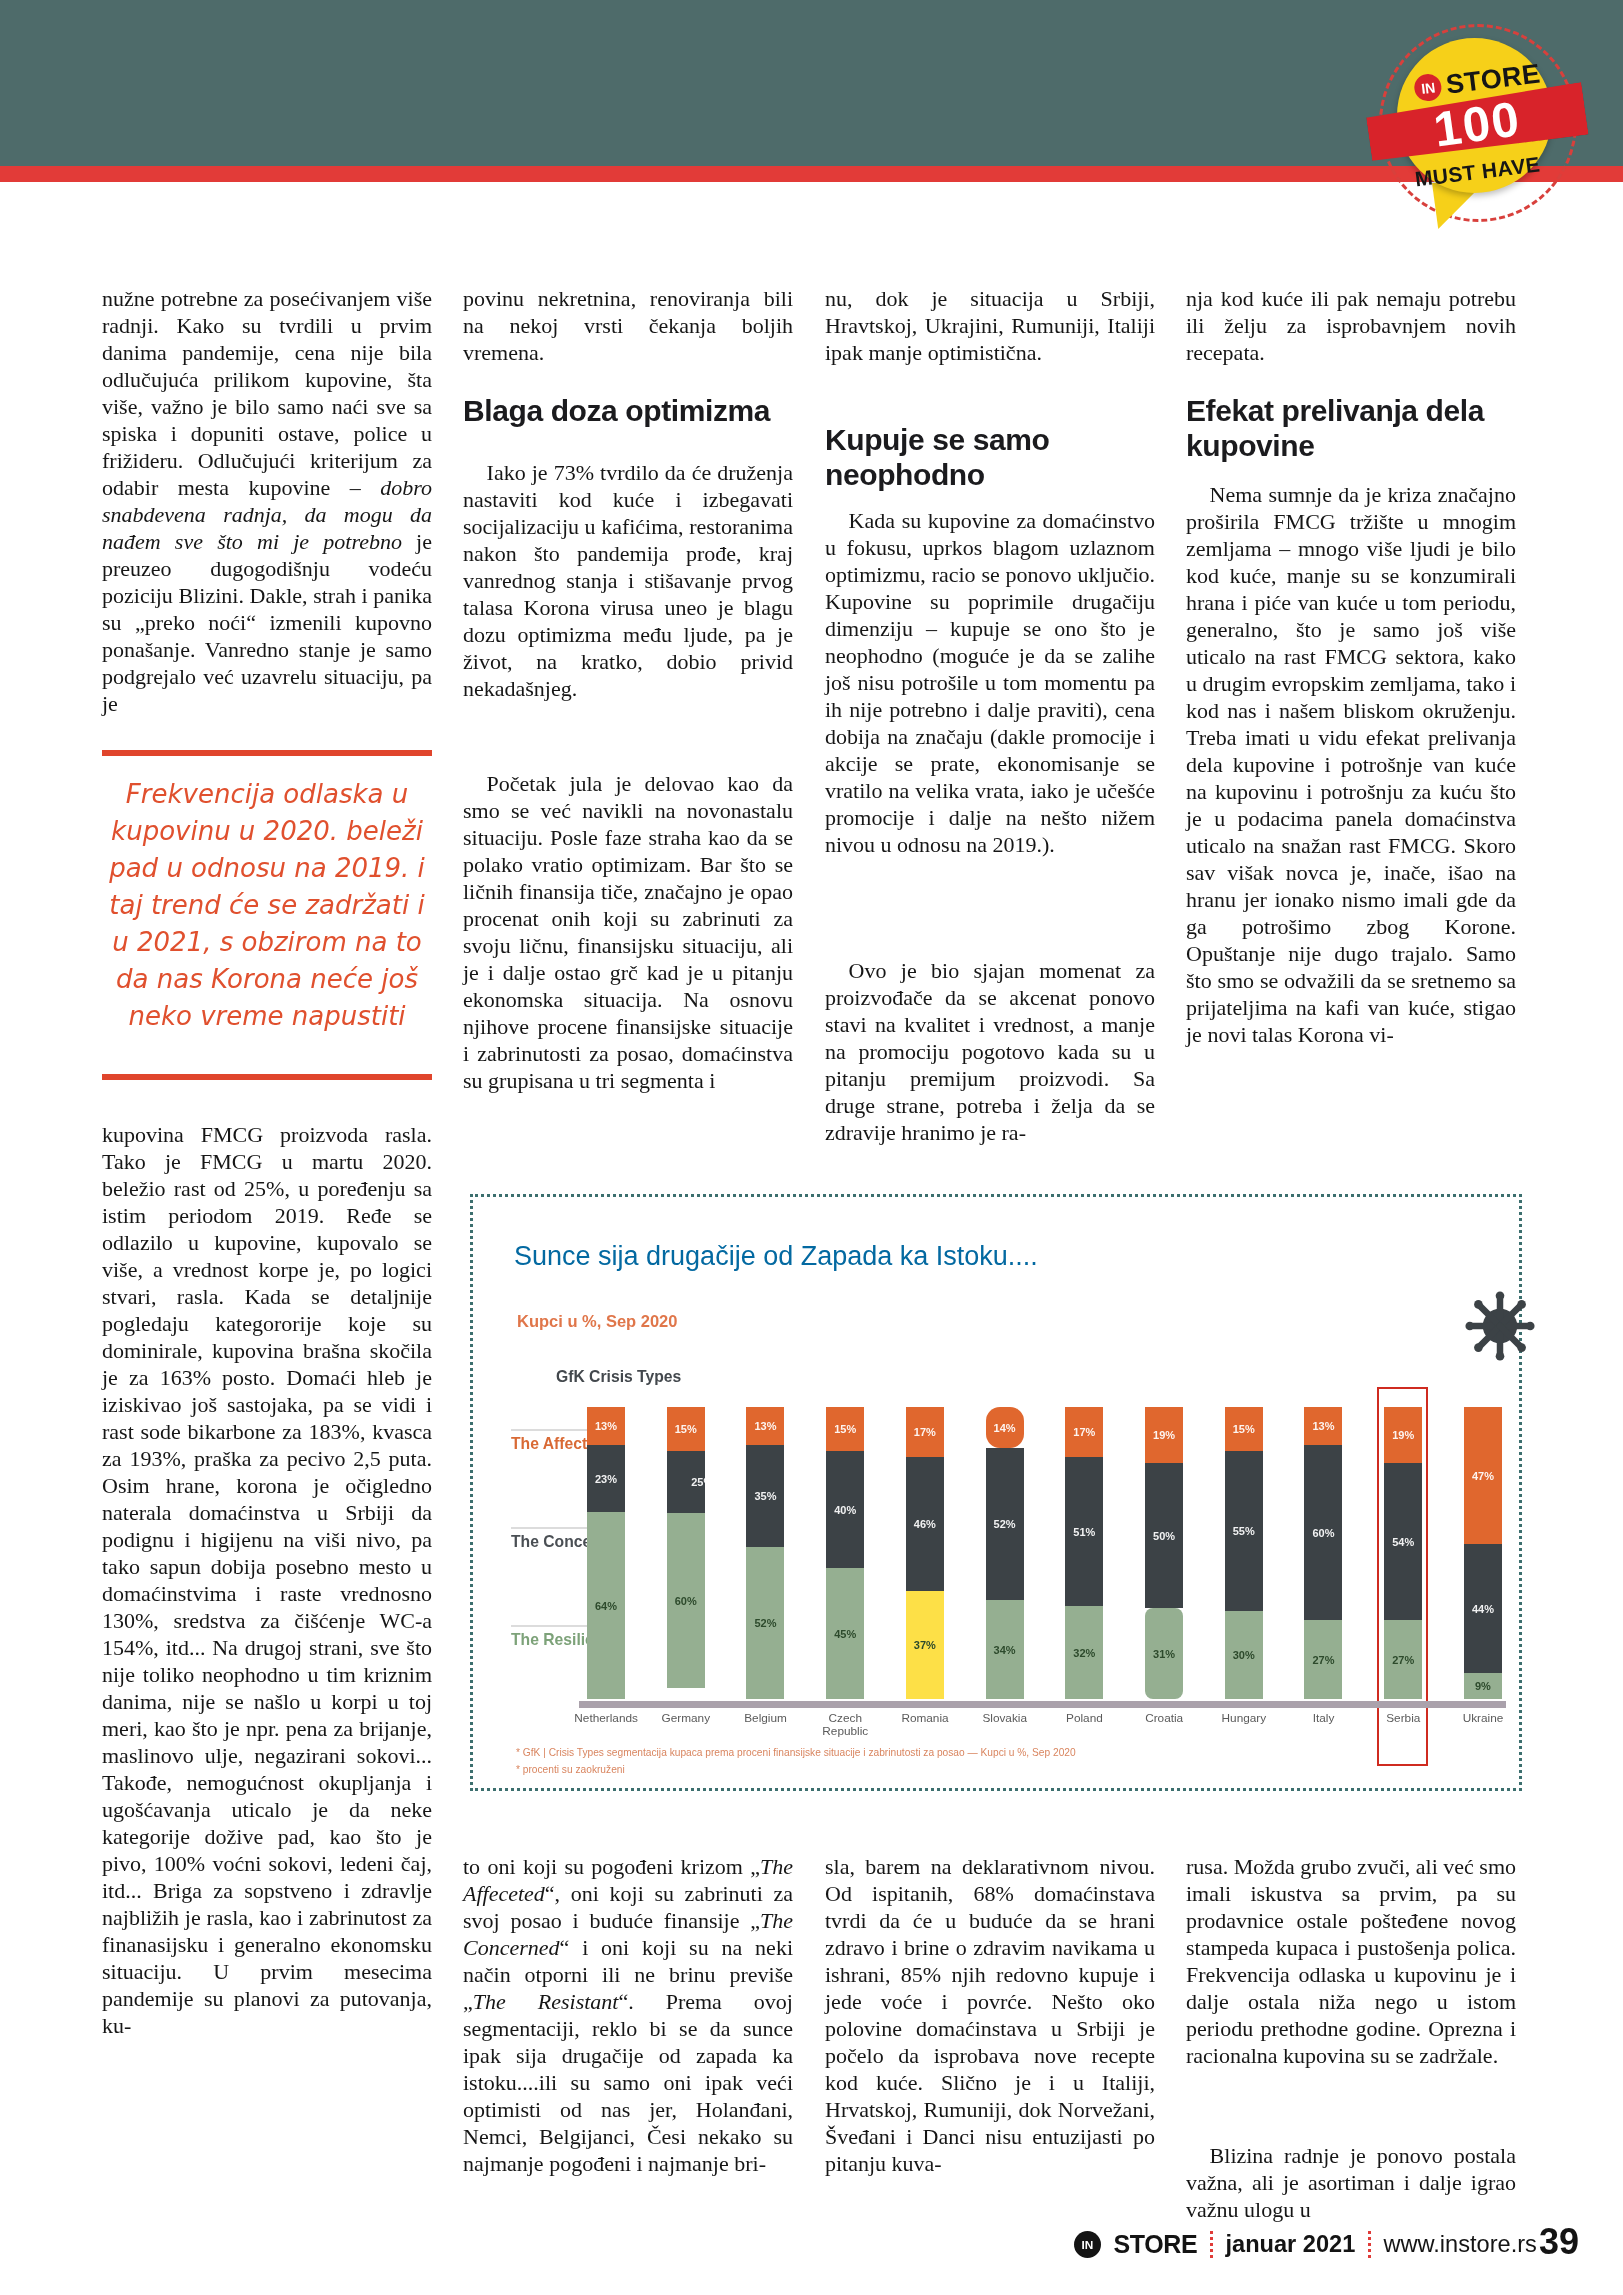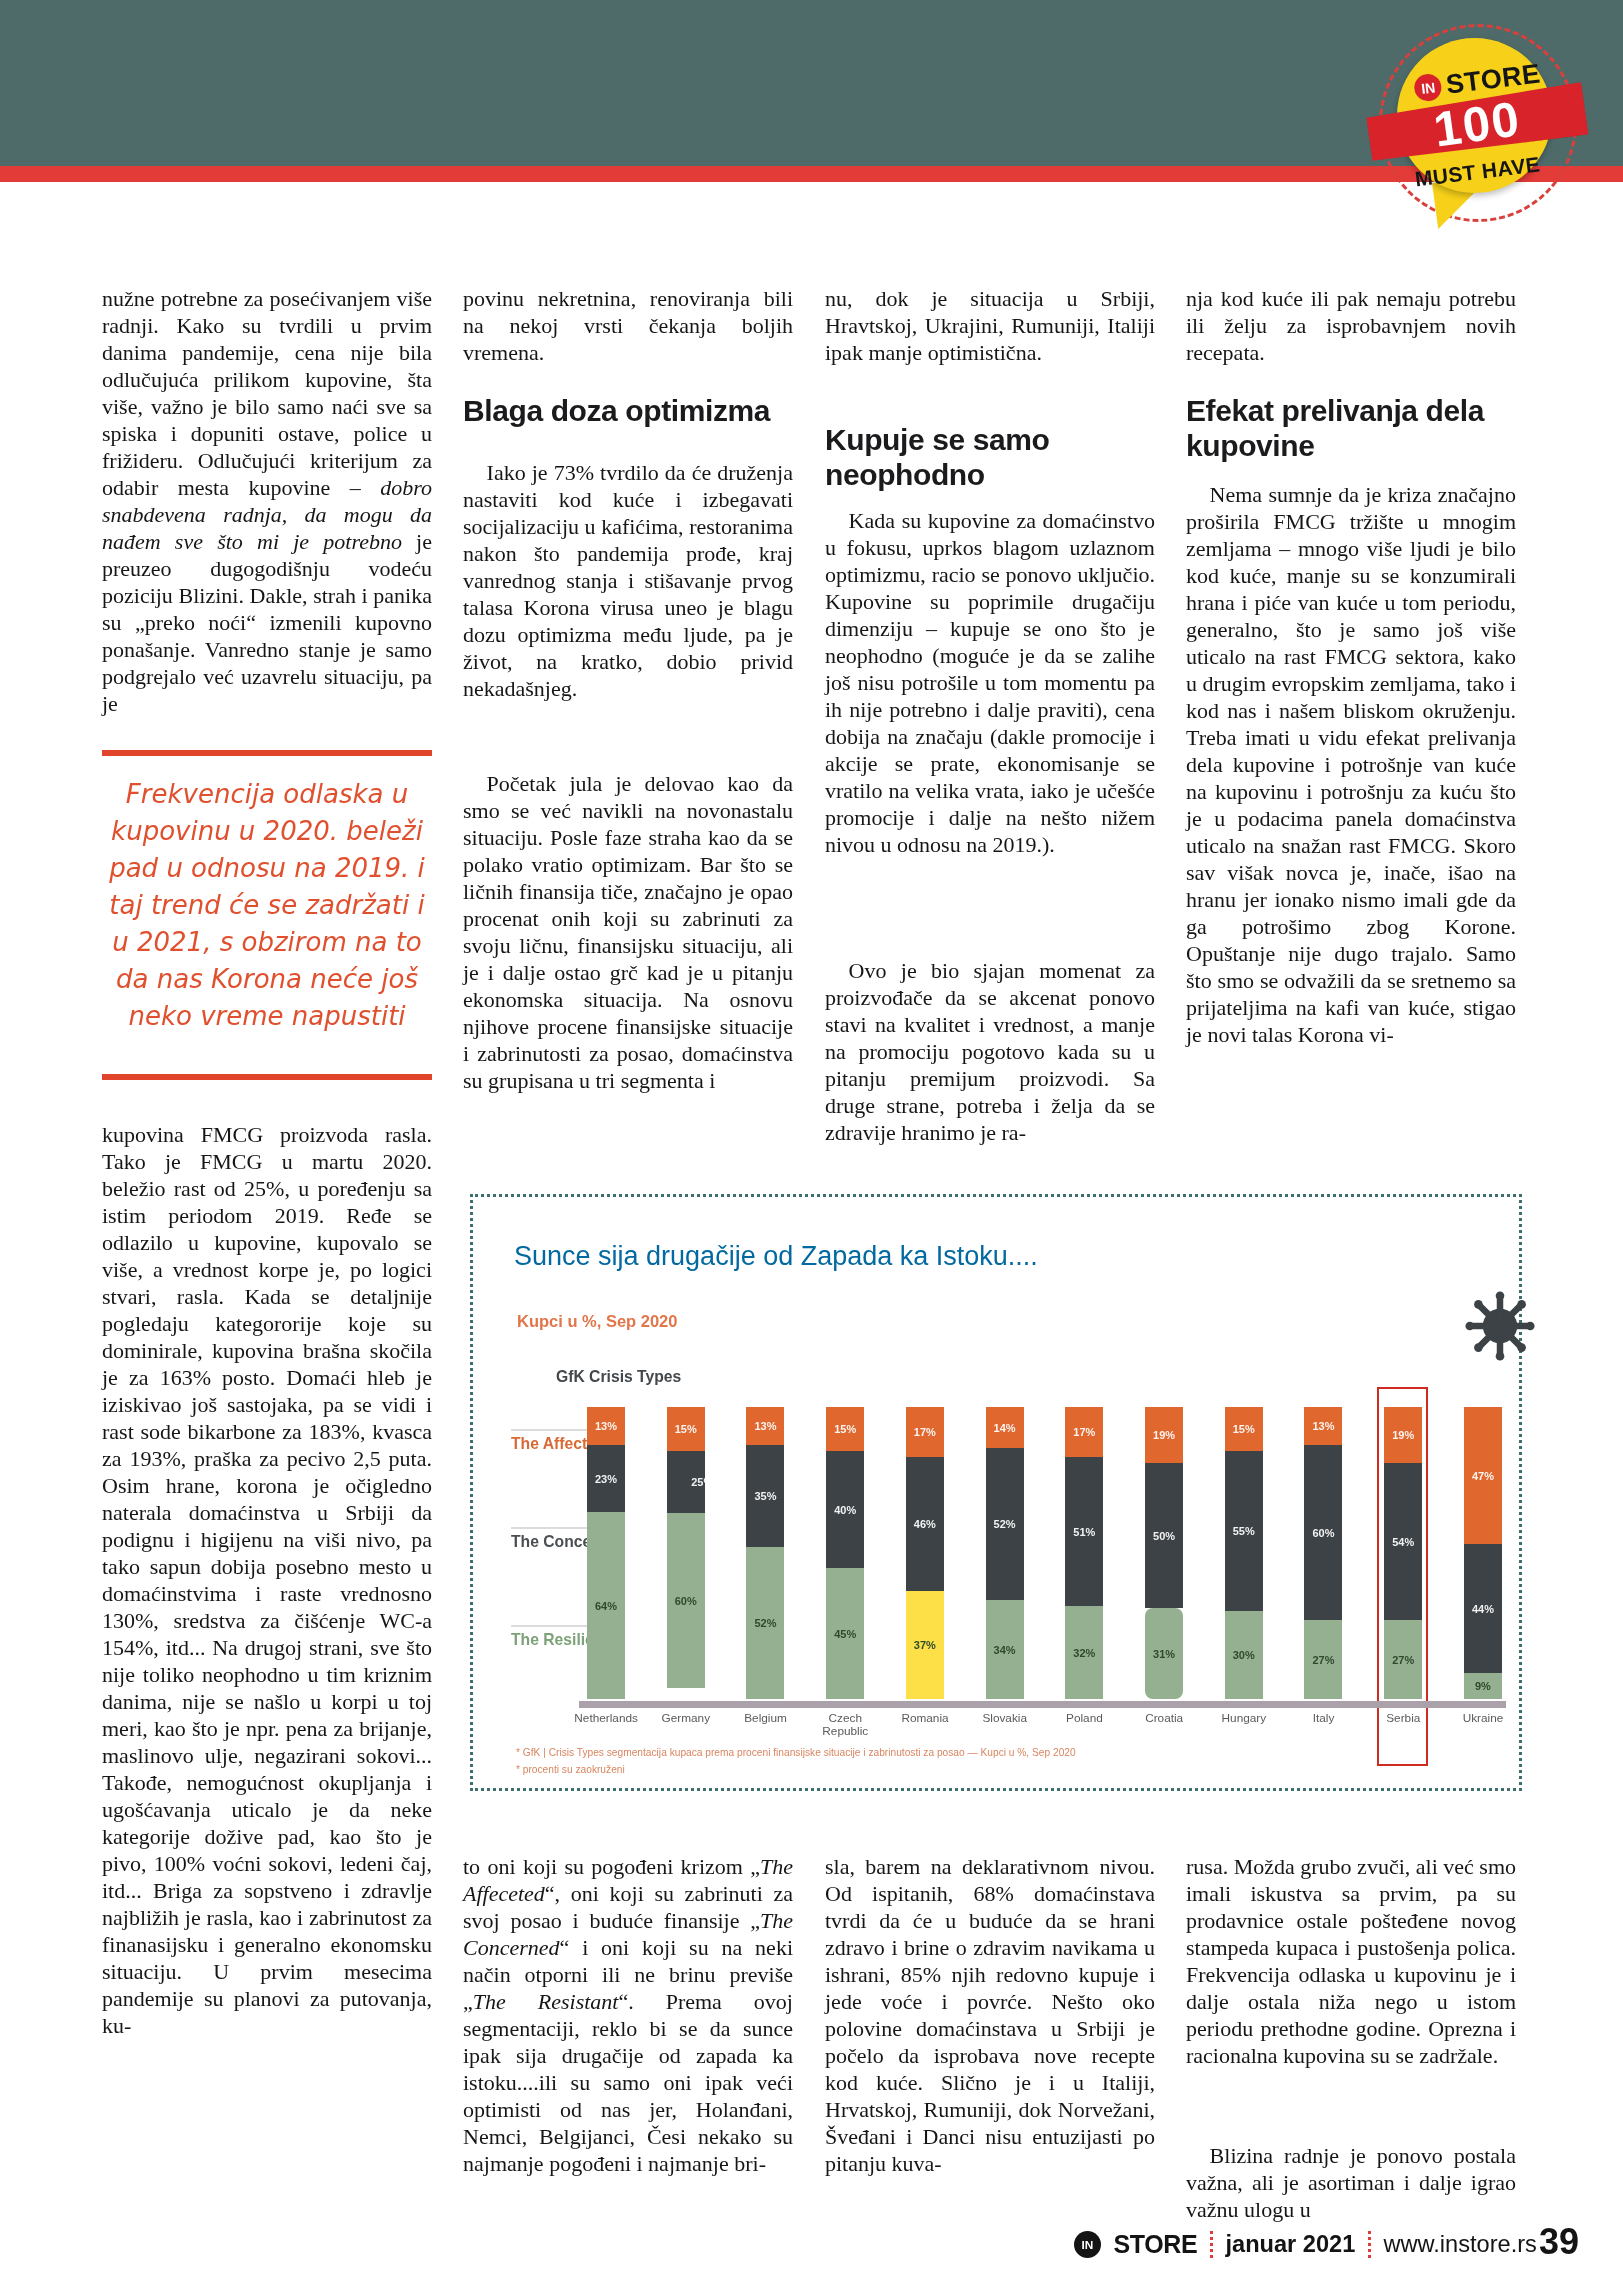--- a/index.html
+++ b/index.html
@@ -192,21 +192,21 @@
                 <span>46%</span>
               </div>
               <div class="seg seg-2" style="height: 108px; background: #fde047;">
                 <span>37%</span>
               </div>
             </div>
             <div class="country">Romania</div>
           </div>
           <div class="bar-col">
             <div class="bar-stack">
-              <div class="seg seg-0" style="height: 41px; background: rgb(224, 103, 46);">
+              <div class="seg seg-0" style="height: 41px; background: rgb(224, 103, 46); border-radius: 14px;">
                 <span>14%</span>
               </div>
               <div class="seg seg-1" style="height: 152px; background: rgb(60, 66, 70);">
                 <span>52%</span>
               </div>
               <div class="seg seg-2" style="height: 99px; background: rgb(149, 175, 145);">
                 <span>34%</span>
               </div>
             </div>
             <div class="country">Slovakia</div>

